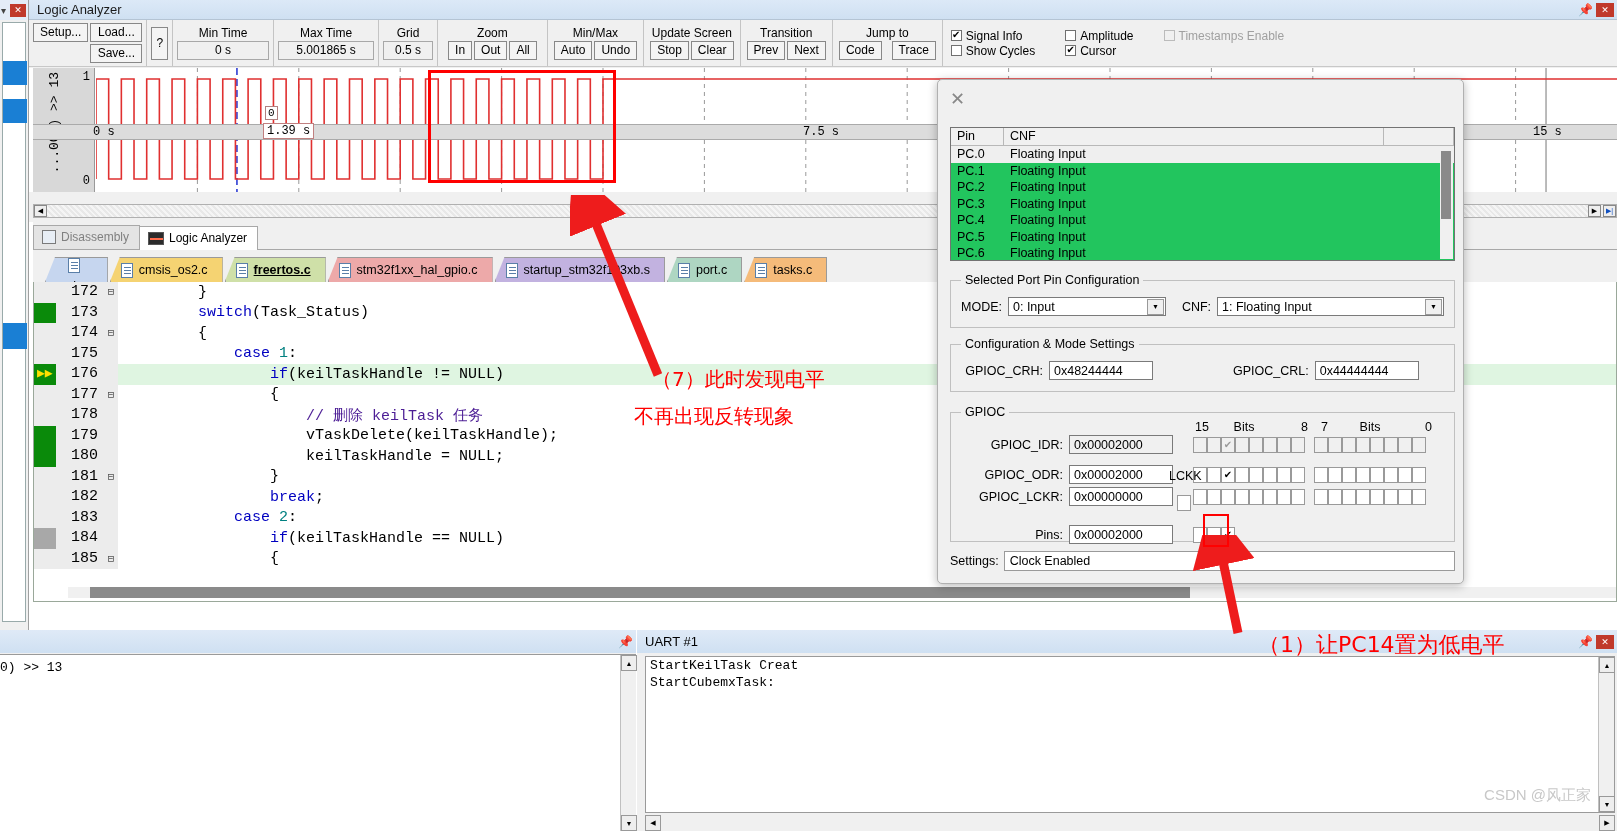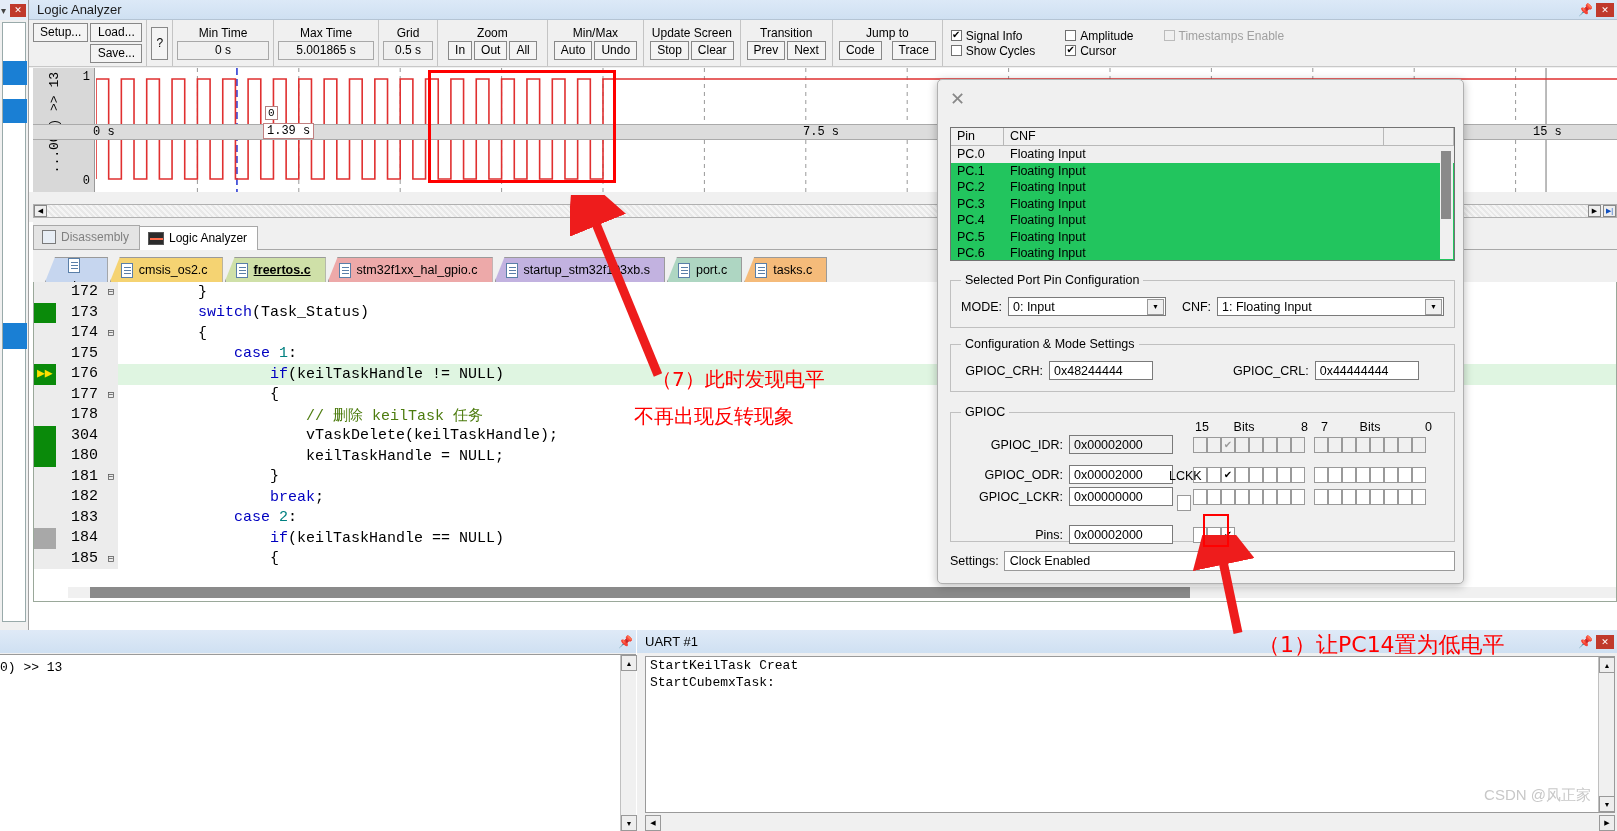--- a/index.html
+++ b/index.html
@@ -127,21 +127,21 @@
     background:#fff; border:1px solid #9aa89a; border-top:none; overflow:hidden;
   }
   .code-line { display:flex; height:20.5px; align-items:center; font-family:"Liberation Mono", monospace; font-size:15px; }
   .gut-mark { width:22px; height:20.5px; flex:none; }
   .lnum { width:48px; flex:none; text-align:right; padding-right:6px; color:#000; background:#ececec; height:20.5px; line-height:20.5px; font-size:15px;}
   .fold { width:14px; flex:none; text-align:center; color:#555; font-size:11px; background:#ececec; height:20.5px; line-height:20.5px;}
   .ctext { padding-left:8px; white-space:pre; }
   .code-line.hl { background:#dff5e1; }
   .kw { color:#0000c0; }
   .num { color:#008080; }
-  .cmt { color:#4d7c0f;text-align:center; }
+  .cmt { color:#4c1d95;text-align:center; }
   #edit-hscroll {
     position:absolute; left:34px; bottom:3px; width:1575px; height:11px; background:#f0f0f0;
   }
   #edit-hscroll .thumb { position:absolute; left:22px; top:0; width:1100px; height:11px; background:#8a8a8a; }
 
   
   .anno-text {
     position:absolute; color:#ff0000; font-family:"DejaVu Sans", sans-serif;
     font-size:20px; white-space:nowrap; z-index:40;
   }
@@ -461,21 +461,21 @@
         <div class="ctext">                {</div>
       </div>
       <div class="code-line">
         <div class="gut-mark" style="background: rgb(236, 236, 236);"></div>
         <div class="lnum">178</div>
         <div class="fold"></div>
         <div class="ctext"><span class="cmt">                    // 删除 keilTask 任务</span></div>
       </div>
       <div class="code-line">
         <div class="gut-mark" style="background: rgb(10, 138, 10);"></div>
-        <div class="lnum">304</div>
+        <div class="lnum">179</div>
         <div class="fold"></div>
         <div class="ctext">                    vTaskDelete(keilTaskHandle);</div>
       </div>
       <div class="code-line">
         <div class="gut-mark" style="background: rgb(10, 138, 10);"></div>
         <div class="lnum">180</div>
         <div class="fold"></div>
         <div class="ctext">                    keilTaskHandle = NULL;</div>
       </div>
       <div class="code-line">

